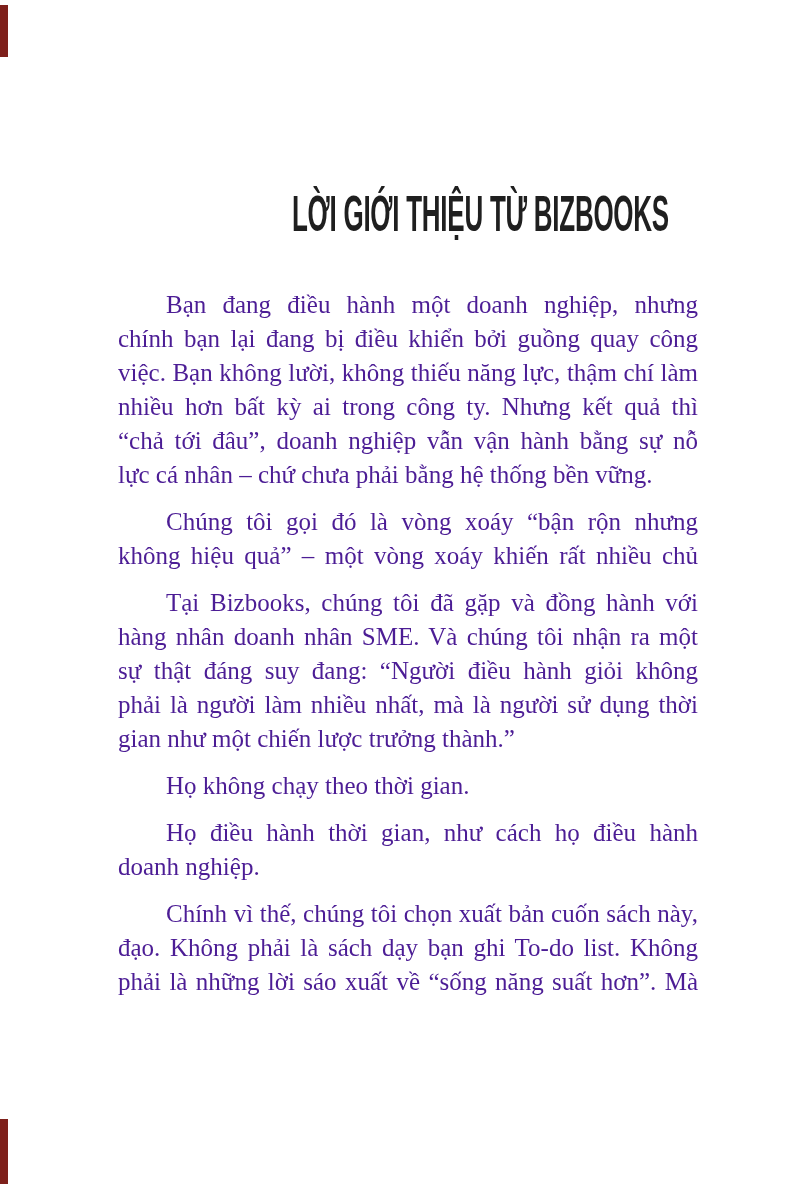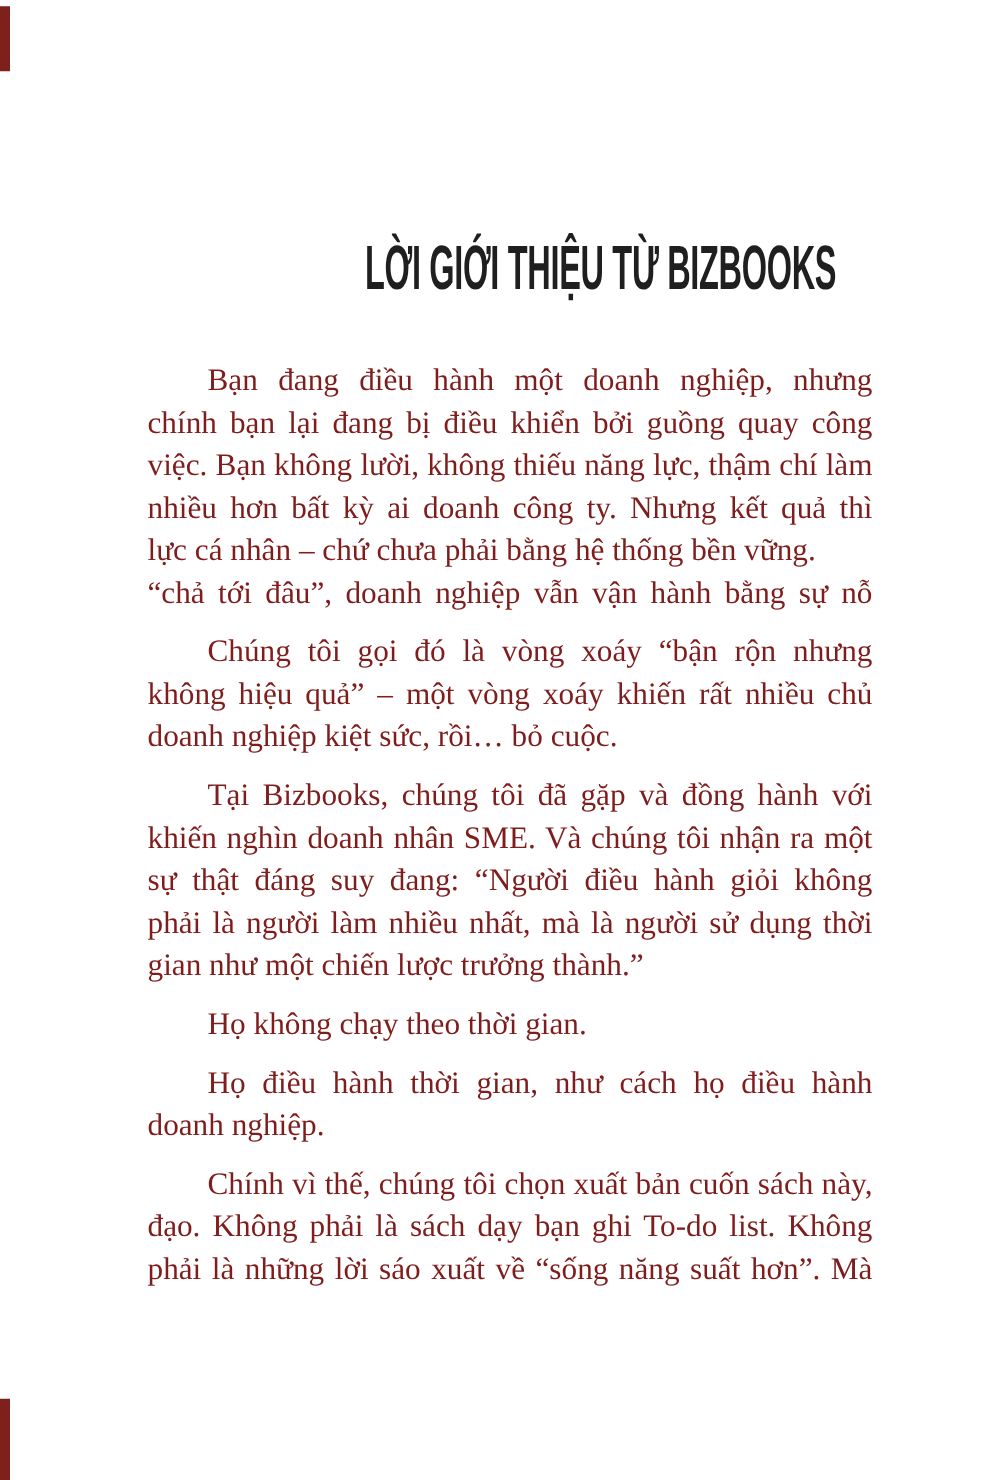--- a/index.html
+++ b/index.html
@@ -62,37 +62,36 @@
 <body>
 
 <div class="page">
   <div class="edge-mark top" style="background: rgb(126, 32, 27);"></div>
   <div class="edge-mark bottom" style="background: rgb(126, 32, 27);"></div>
 
   <h1 class="chapter-title">
     <span class="squeeze">LỜI GIỚI THIỆU TỪ BIZBOOKS</span>
   </h1>
 
-  <div class="textblock" style="color: #7f1d1d;">
+  <div class="textblock" style="color: #4c1d95;">
       <div class="paragraph">
         <div class="line indent">Bạn đang điều hành một doanh nghiệp, nhưng</div>
         <div class="line">chính bạn lại đang bị điều khiển bởi guồng quay công</div>
         <div class="line">việc. Bạn không lười, không thiếu năng lực, thậm chí làm</div>
-        <div class="line">nhiều hơn bất kỳ ai doanh công ty. Nhưng kết quả thì</div>
+        <div class="line">nhiều hơn bất kỳ ai trong công ty. Nhưng kết quả thì</div>
+        <div class="line">“chả tới đâu”, doanh nghiệp vẫn vận hành bằng sự nỗ</div>
         <div class="line last">lực cá nhân – chứ chưa phải bằng hệ thống bền vững.</div>
-        <div class="line">“chả tới đâu”, doanh nghiệp vẫn vận hành bằng sự nỗ</div>
       </div>
       <div class="paragraph">
         <div class="line indent">Chúng tôi gọi đó là vòng xoáy “bận rộn nhưng</div>
         <div class="line">không hiệu quả” – một vòng xoáy khiến rất nhiều chủ</div>
-        <div class="line last">doanh nghiệp kiệt sức, rồi… bỏ cuộc.</div>
       </div>
       <div class="paragraph">
         <div class="line indent">Tại Bizbooks, chúng tôi đã gặp và đồng hành với</div>
-        <div class="line">khiến nghìn doanh nhân SME. Và chúng tôi nhận ra một</div>
+        <div class="line">hàng nhân doanh nhân SME. Và chúng tôi nhận ra một</div>
         <div class="line">sự thật đáng suy đang: “Người điều hành giỏi không</div>
         <div class="line">phải là người làm nhiều nhất, mà là người sử dụng thời</div>
         <div class="line last">gian như một chiến lược trưởng thành.”</div>
       </div>
       <div class="paragraph">
         <div class="line indent last">Họ không chạy theo thời gian.</div>
       </div>
       <div class="paragraph">
         <div class="line indent">Họ điều hành thời gian, như cách họ điều hành</div>
         <div class="line last">doanh nghiệp.</div>

